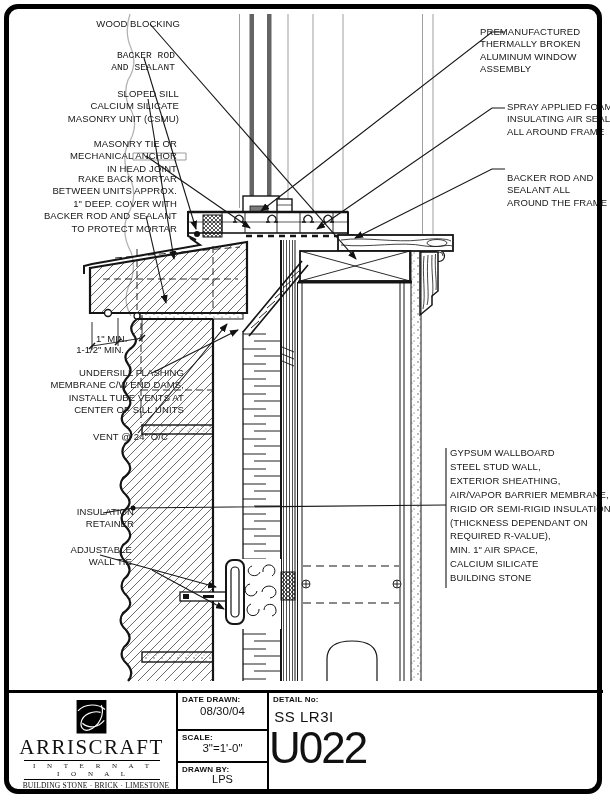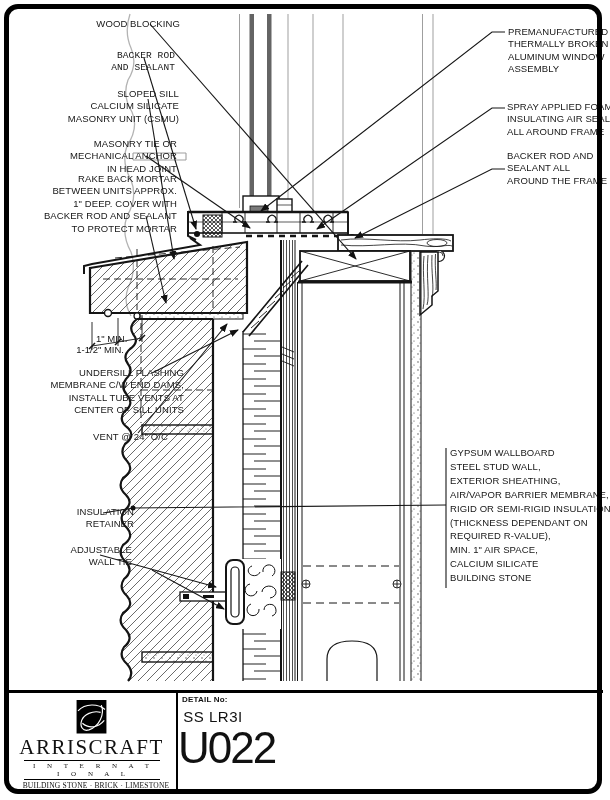--- a/index.html
+++ b/index.html
@@ -248,28 +248,28 @@
 CENTER OF SILL UNITS</div>
   <div class="callout l" style="right:474px;top:431px;">VENT @ 24" O/C</div>
   <div class="callout l" style="right:508px;top:506px;">INSULATION
 RETAINER</div>
   <div class="callout l" style="right:510px;top:544px;">ADJUSTABLE
 WALL TIE</div>
 
   <div class="dim" style="right:518px;top:344px;">1-1/2" MIN.</div>
   <div class="dim" style="left:96px;top:333px;">1" MIN.</div>
 
-  <div class="callout r" style="left:508px;top:26px;">PREMANUFACTURED
+  <div class="callout r" style="left:480px;top:26px;">PREMANUFACTURED
 THERMALLY BROKEN
 ALUMINUM WINDOW
 ASSEMBLY</div>
   <div class="callout r" style="left:507px;top:101px;">SPRAY APPLIED FOAM
 INSULATING AIR SEAL
 ALL AROUND FRAME</div>
-  <div class="callout r" style="left:507px;top:150px;">BACKER ROD AND
+  <div class="callout r" style="left:507px;top:172px;">BACKER ROD AND
 SEALANT ALL
 AROUND THE FRAME</div>
   <div class="callout r" style="left:450px;top:446px;line-height:13.9px;">GYPSUM WALLBOARD
 STEEL STUD WALL,
 EXTERIOR SHEATHING,
 AIR/VAPOR BARRIER MEMBRANE,
 RIGID OR SEMI-RIGID INSULATION
 (THICKNESS DEPENDANT ON
 REQUIRED R-VALUE),
 MIN. 1" AIR SPACE,
@@ -285,20 +285,34 @@
           <path d="M34,7 C39,20 31,36 17,41 C9,43.5 4,37 7,28 C10,20 22,14 33,17"></path>
           <path d="M8,32 C17,40 30,38 38,28"></path>
         </g>
       </svg>
       <div class="logo-word">ARRISCRAFT</div>
       <div class="logo-intl">I N T E R N A T I O N A L</div>
       <div class="logo-tag">BUILDING STONE · BRICK · LIMESTONE</div>
     </div>
 
 
+    <div class="tb-col tb-date">
+      <div class="dcell dc1">
+        <span class="minilabel">DATE DRAWN:</span>
+        <div class="val">08/30/04</div>
+      </div>
+      <div class="dcell dc2">
+        <span class="minilabel">SCALE:</span>
+        <div class="val">3"=1'-0"</div>
+      </div>
+      <div class="dcell dc3">
+        <span class="minilabel">DRAWN BY:</span>
+        <div class="val">LPS</div>
+      </div>
+    </div>
 
     <div class="tb-col tb-detail">
       <span class="minilabel">DETAIL No:</span>
       <div class="detailcode">SS LR3I</div>
       <div class="detailnum">U022</div>
     </div>
   </div>
 
   <div class="frame"></div>
 </div>

